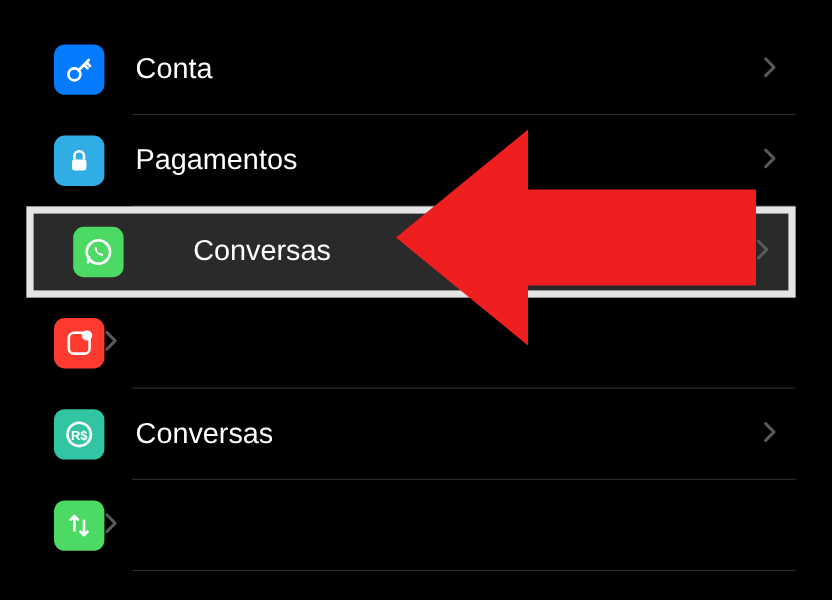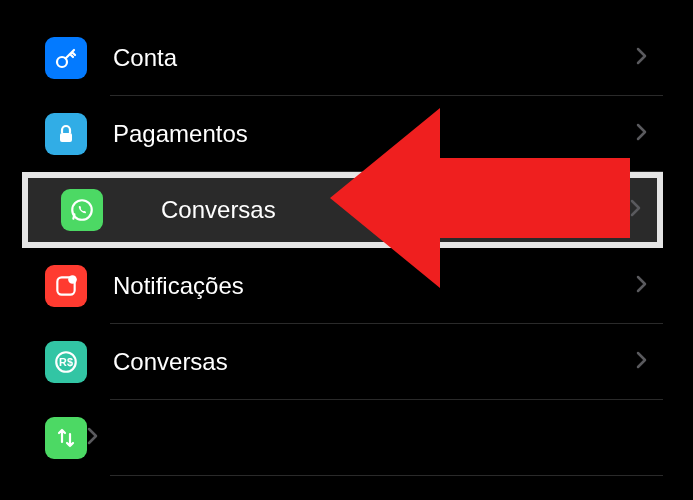--- a/index.html
+++ b/index.html
@@ -126,21 +126,20 @@
     </span>
   </div>
 
   <div class="settings-item">
     <div class="icon-wrap icon-notif">
       <svg width="26" height="26" viewBox="0 0 24 24" fill="none">
         <rect x="4" y="4" width="16" height="16" rx="4" stroke="#fff" stroke-width="2" fill="none"></rect>
         <circle cx="18" cy="6" r="4" fill="#fff"></circle>
       </svg>
     </div>
-    <span class="item-label">Notificações</span>
     <span class="chevron">
       <svg width="12" height="18" viewBox="0 0 12 18">
           <path d="M2 2 L9 9 L2 16" stroke="#5a5a5e" stroke-width="2.5" fill="none" stroke-linecap="round" stroke-linejoin="round"></path>
         </svg>
     </span>
   </div>
 
   <div class="settings-item">
     <div class="icon-wrap icon-payments">
       <svg width="26" height="26" viewBox="0 0 24 24" fill="none">

